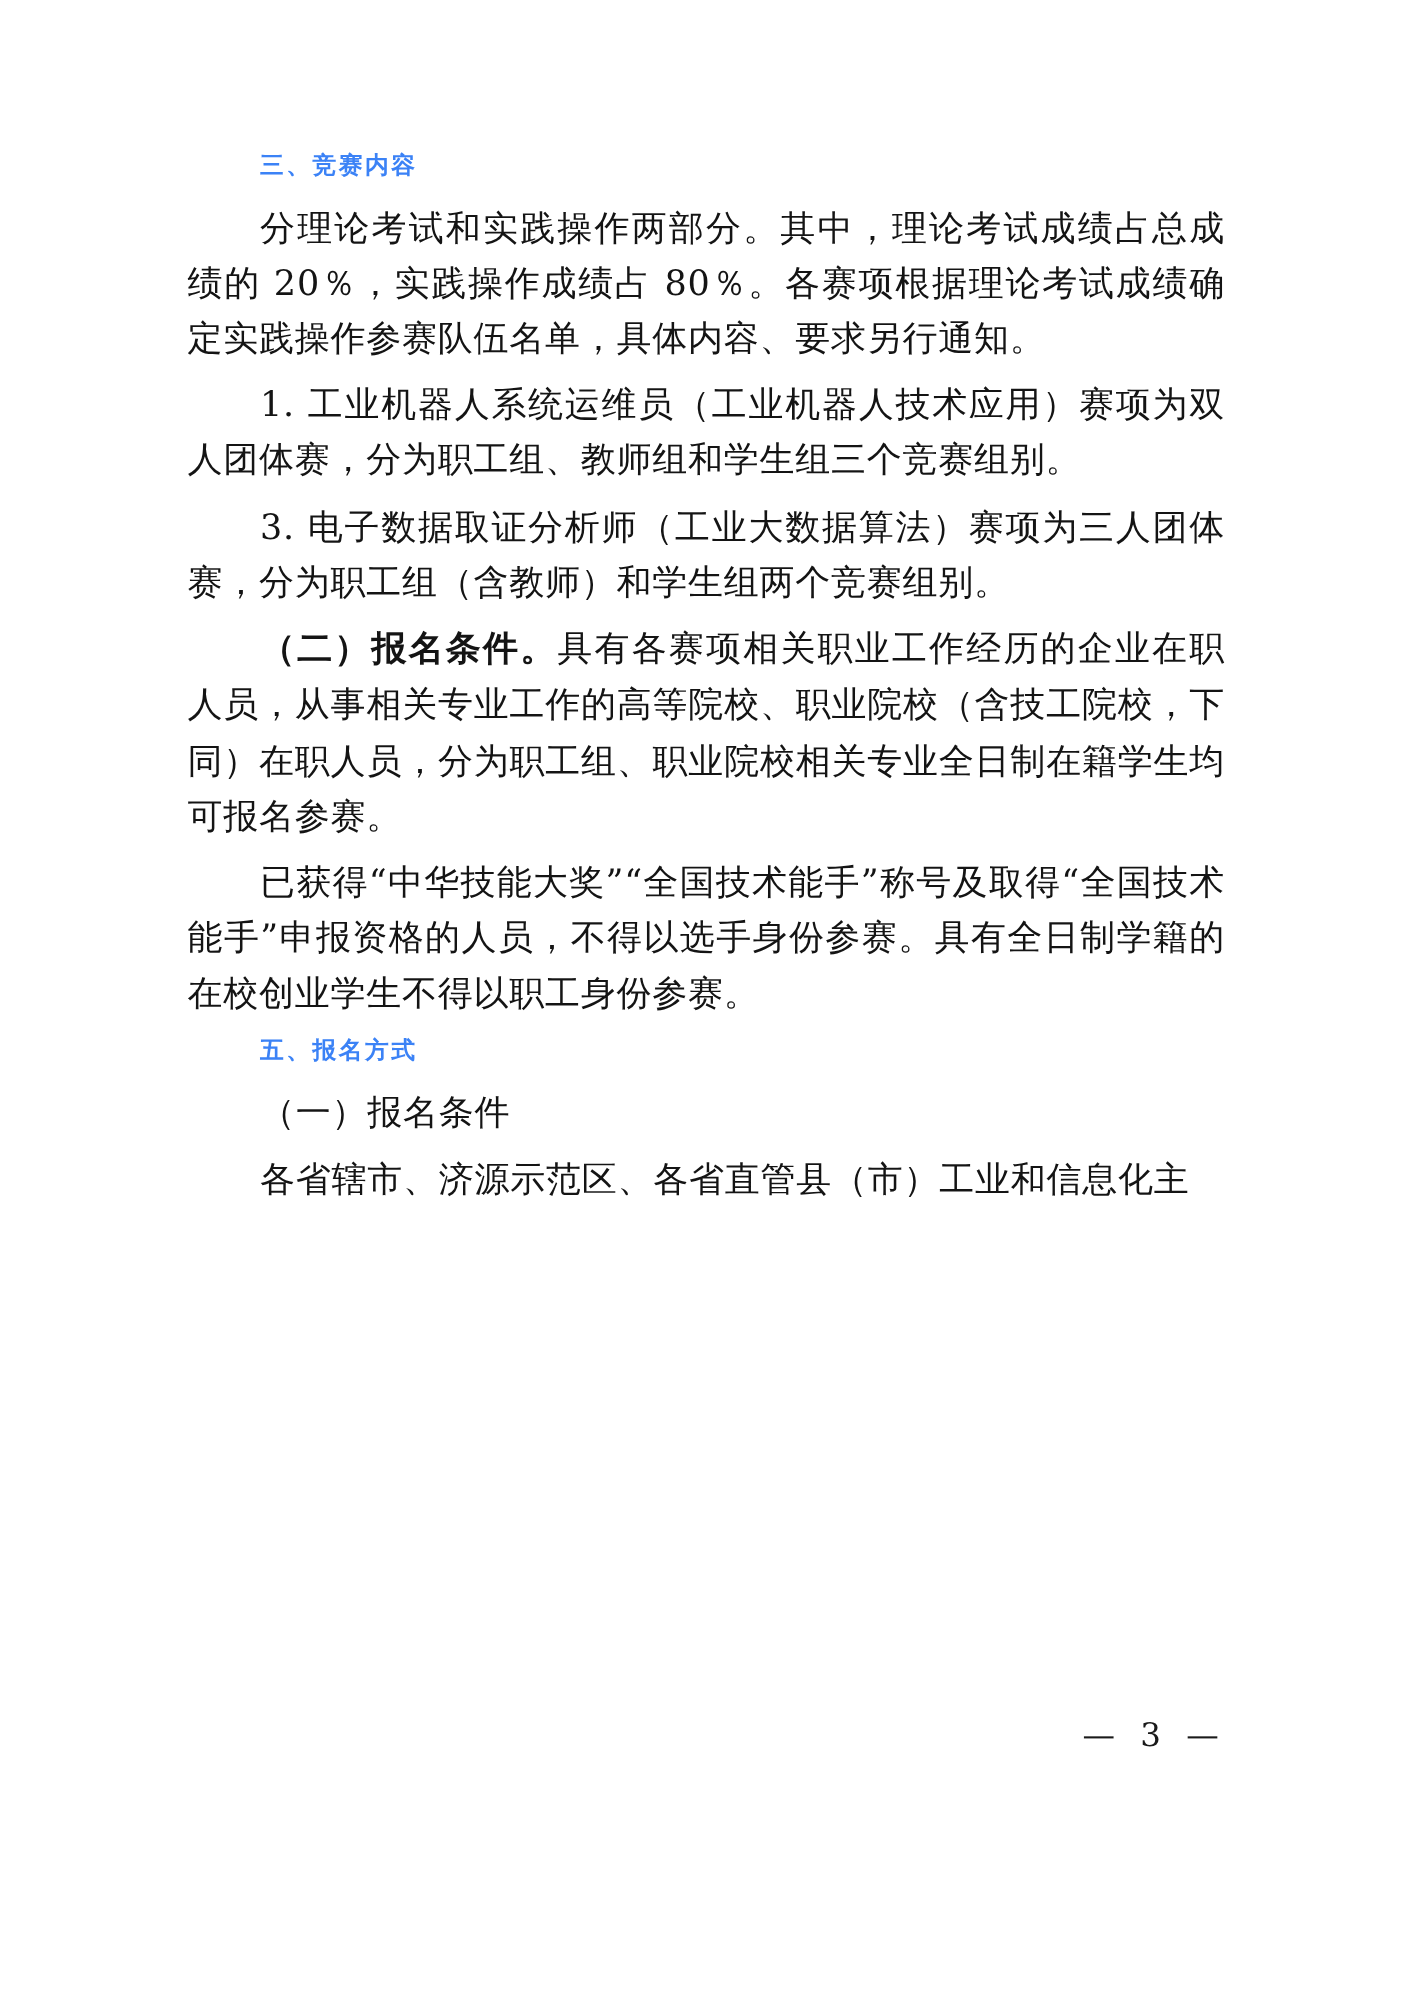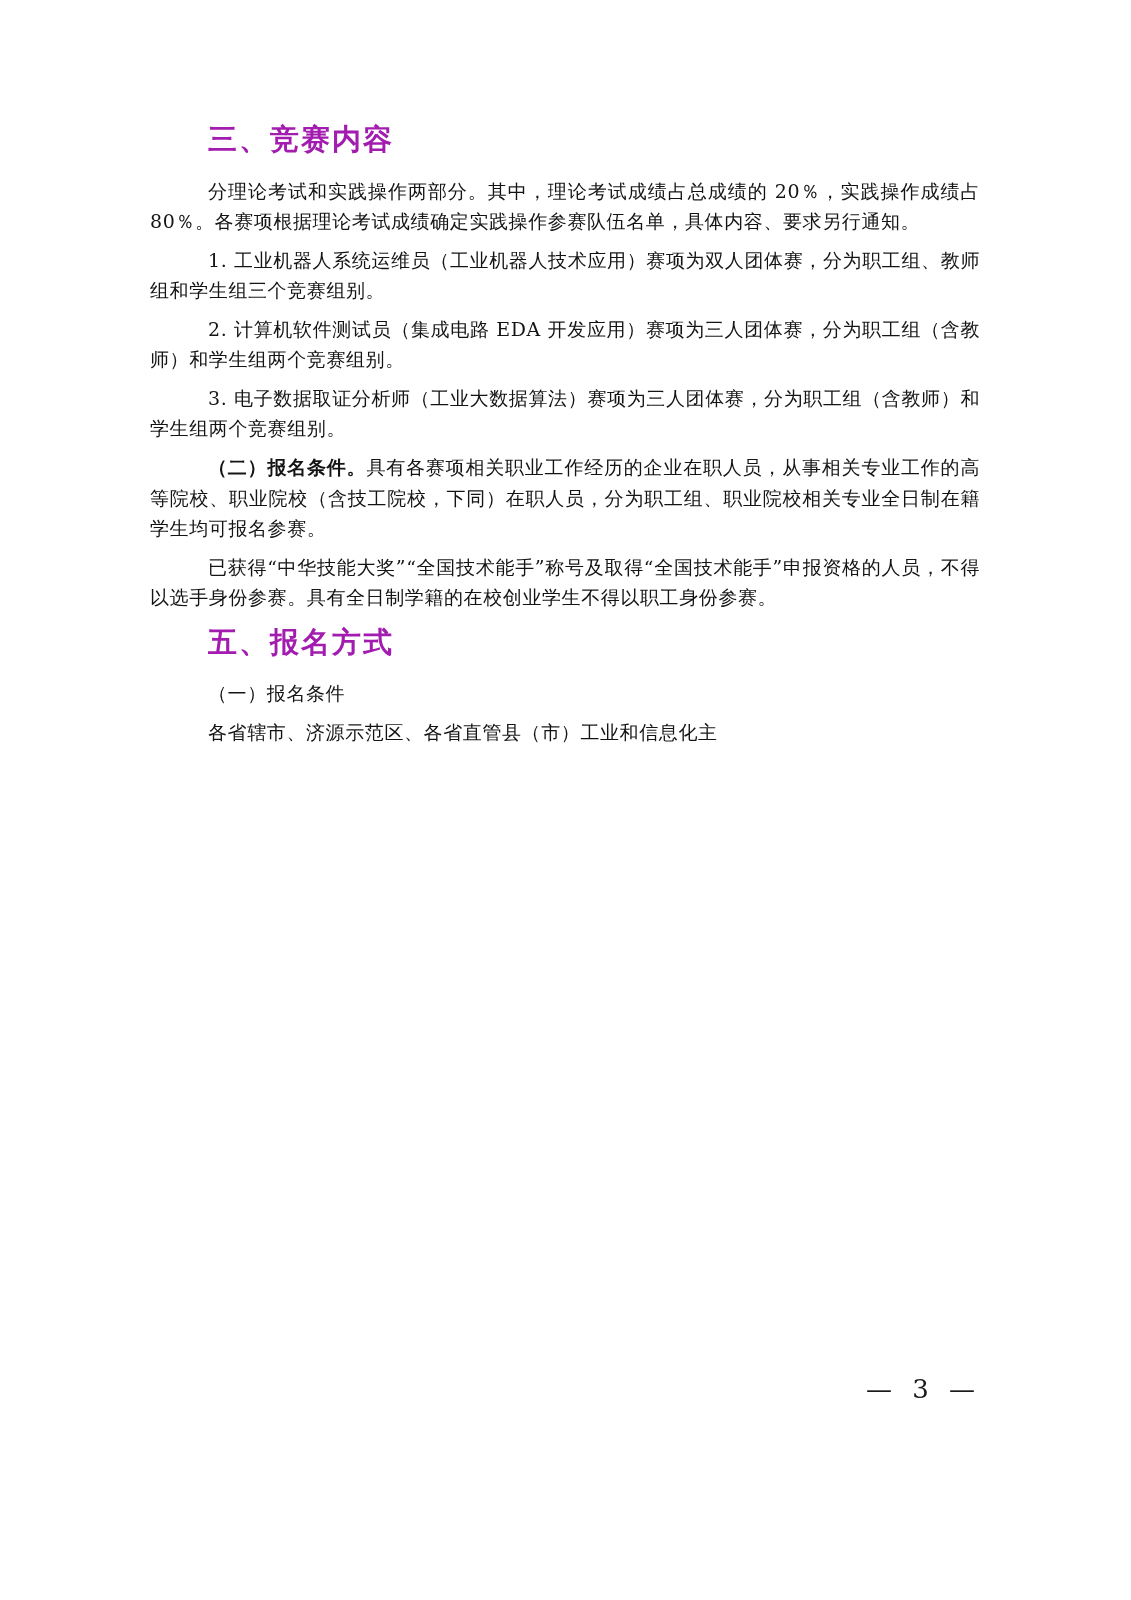--- a/index.html
+++ b/index.html
@@ -19,32 +19,32 @@
   }
   .content {
     position: absolute;
     left: 150px;
     top: 118px;
     width: 830px;
   }
   .heading {
     font-family: "DejaVu Sans", "Liberation Sans", sans-serif;
     font-weight: bold;
-    font-size: 29px;
+    font-size: 19px;
     letter-spacing: 2px;
     line-height: 1.5;
     margin: 0 0 14px 0;
     text-indent: 58px;
-    color: #a21caf;
+    color: #3b82f6;
   }
   .heading.tight {
     margin-top: 6px;
   }
   .para {
-    font-size: 19px;
+    font-size: 28px;
     line-height: 1.58;
     margin: 0 0 9px 0;
     text-indent: 58px;
     text-align: justify;
     text-justify: inter-ideograph;
     letter-spacing: 0.6px;
     color: #141414;
   }
   .sub-bold {
     font-family: Liberation Serif, serif;
@@ -68,21 +68,20 @@
   <div class="content">
 
     <h2 class="heading">三、竞赛内容</h2>
 
     <p class="para">分理论考试和实践操作两部分。其中，理论考试成绩占总成绩的 20％，实践操作成绩占 80％。各赛项根据理论考试成绩确定实践操作参赛队伍名单，具体内容、要求另行通知。</p>
 
 
 
     <p class="para">1. 工业机器人系统运维员（工业机器人技术应用）赛项为双人团体赛，分为职工组、教师组和学生组三个竞赛组别。</p>
 
-    <p class="para">2. 计算机软件测试员（集成电路 EDA 开发应用）赛项为三人团体赛，分为职工组（含教师）和学生组两个竞赛组别。</p>
 
     <p class="para">3. 电子数据取证分析师（工业大数据算法）赛项为三人团体赛，分为职工组（含教师）和学生组两个竞赛组别。</p>
 
     <p class="para"><span class="sub-bold">（二）报名条件。</span><span>具有各赛项相关职业工作经历的企业在职人员，从事相关专业工作的高等院校、职业院校（含技工院校，下同）在职人员，分为职工组、职业院校相关专业全日制在籍学生均可报名参赛。</span></p>
 
     <p class="para">已获得“中华技能大奖”“全国技术能手”称号及取得“全国技术能手”申报资格的人员，不得以选手身份参赛。具有全日制学籍的在校创业学生不得以职工身份参赛。</p>
 
     <h2 class="heading tight">五、报名方式</h2>
 
     <p class="para">（一）报名条件</p>

